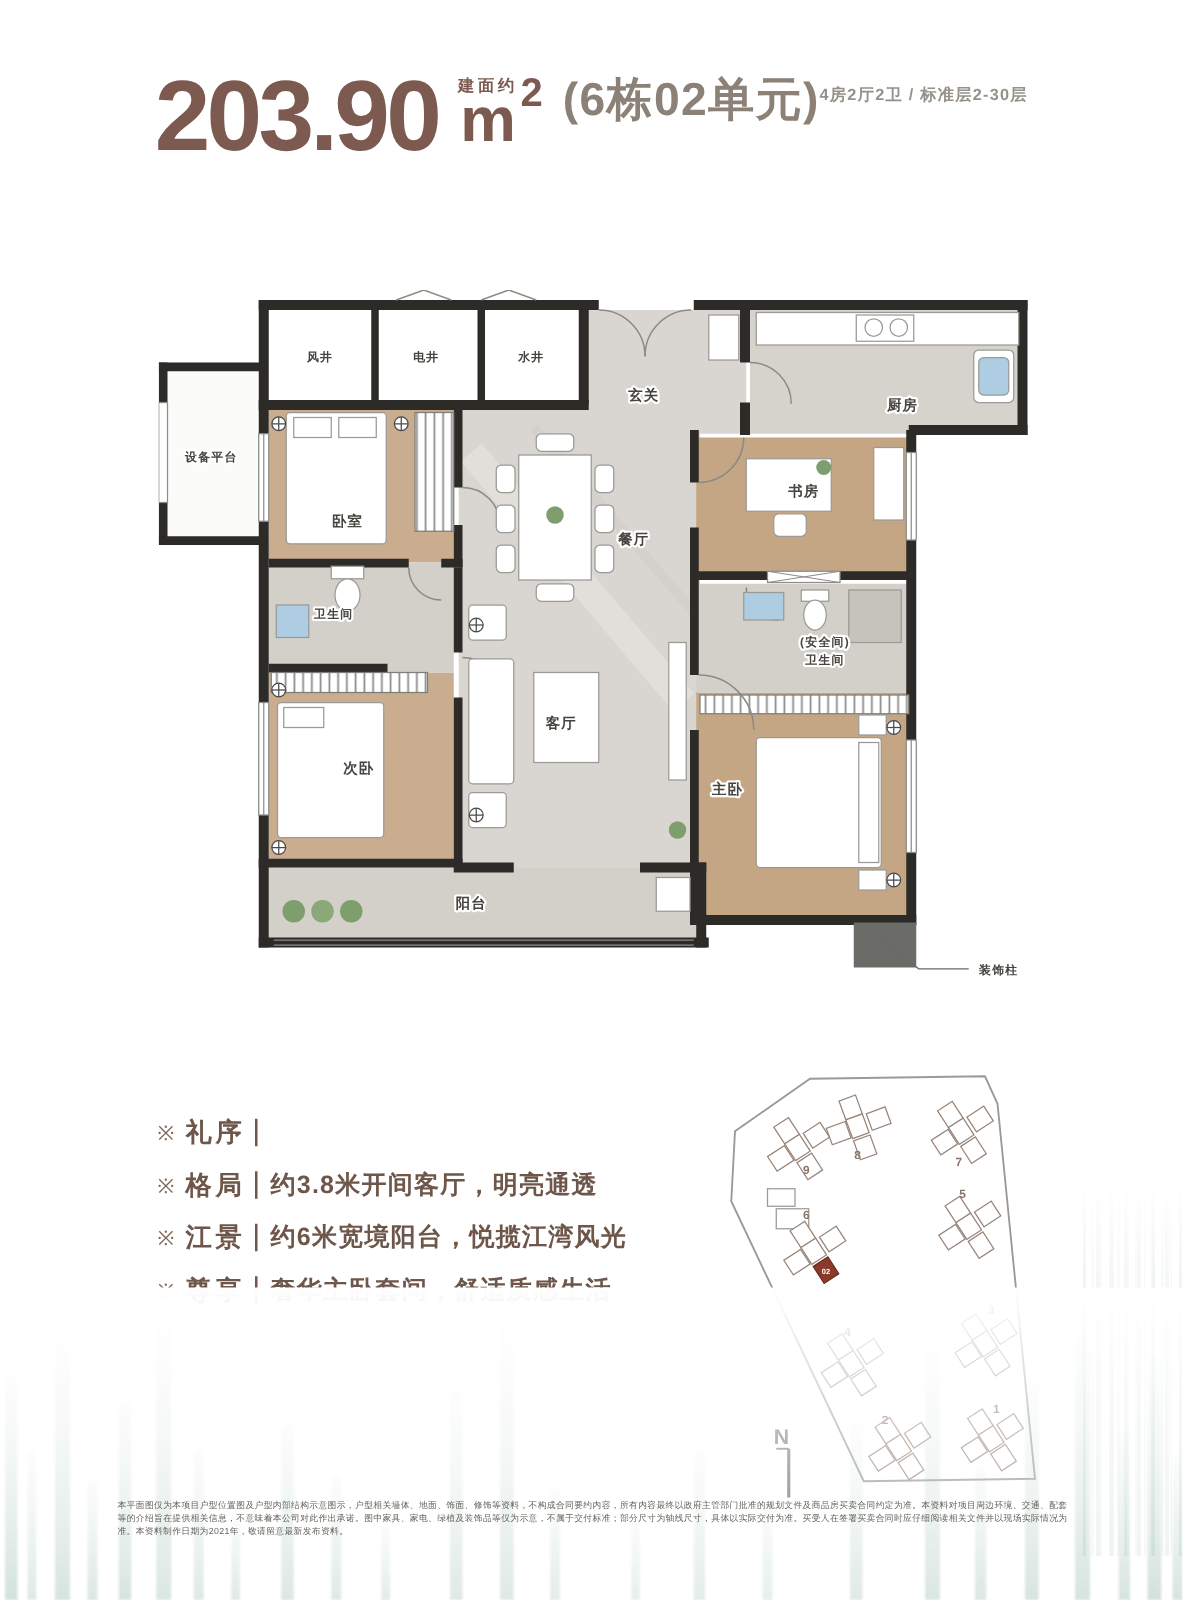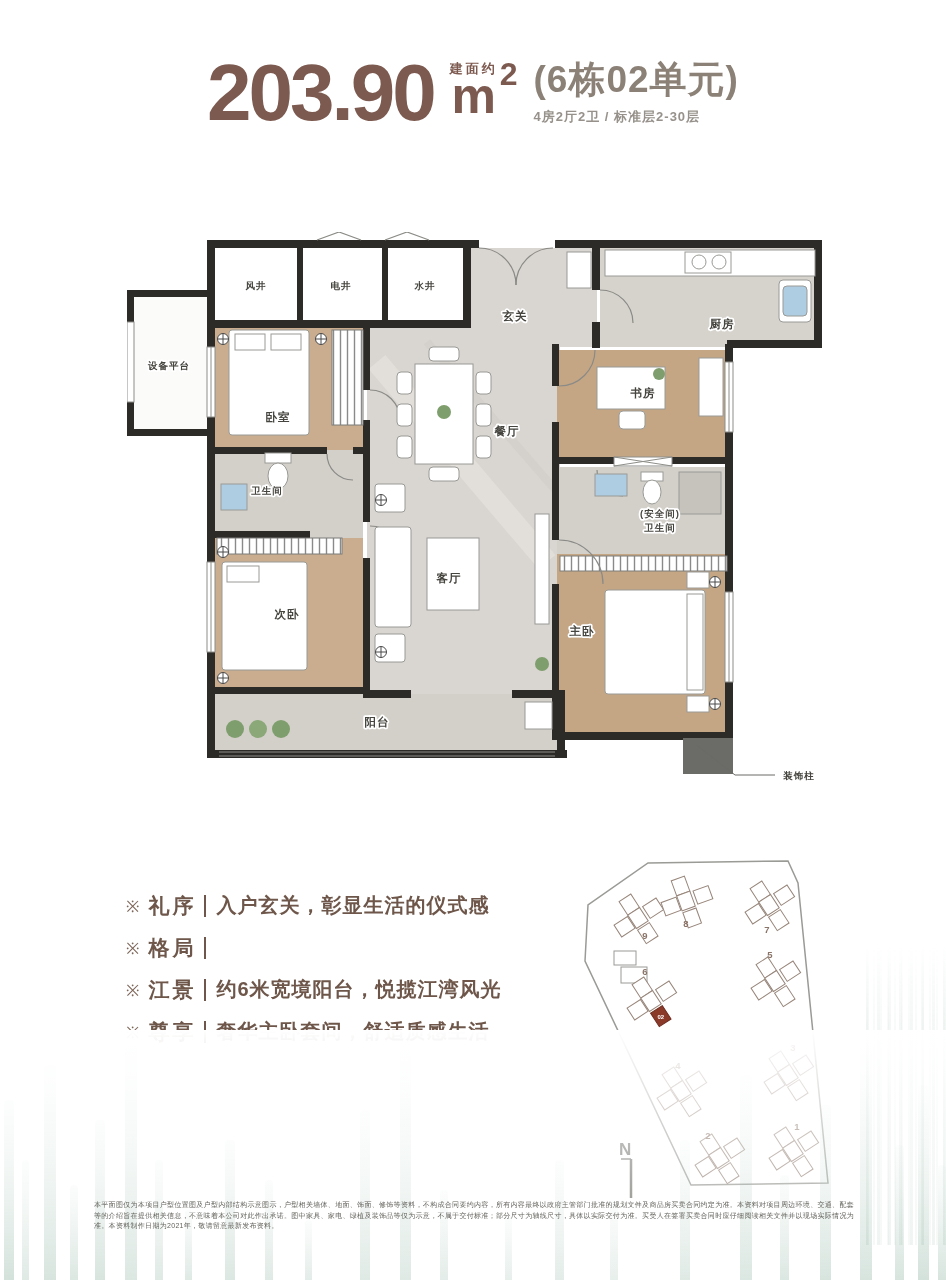--- a/index.html
+++ b/index.html
@@ -12,21 +12,21 @@
   .header{
     position:absolute;top:56px;left:0;width:100%;
     display:flex;justify-content:center;align-items:flex-start;gap:16px;
   }
   .area{display:flex;align-items:flex-start;color:#7d5a50;}
   .area .num{font-size:80px;font-weight:700;line-height:0.92;letter-spacing:-3px;}
   .area .midcol{display:flex;flex-direction:column;align-items:center;margin-left:16px;}
   .area .prefix{font-size:13px;font-weight:700;letter-spacing:3px;line-height:1;margin-top:6px;}
   .area .m{font-size:50px;font-weight:700;line-height:0.85;}
   .area .sup{font-size:32px;font-weight:700;margin-left:2px;line-height:1;margin-top:2px;}
-  .unitblock{display:flex;flex-direction:column;align-items:flex-start;margin-top:4px;}
+  .unitblock{display:flex;flex-direction:row;align-items:flex-start;margin-top:4px;}
   .unit-name{font-size:37px;font-weight:600;color:#8b8177;letter-spacing:1px;line-height:1.1;}
   .spec{font-size:13px;color:#96918a;letter-spacing:1px;margin-top:7px;font-weight:600;}
   
   .plan-wrap{position:absolute;left:127px;top:232px;}
   .plan-wrap svg{display:block;}
   .room-label{
     font-size:11.5px;fill:#45443e;
     paint-order:stroke;stroke:#ffffff;stroke-width:3.5px;stroke-linejoin:round;
     text-anchor:middle;font-weight:600;letter-spacing:1px;
   }
@@ -286,26 +286,26 @@
     <text class="room-label small" x="672" y="547">装饰柱</text>
   </g>
 </svg>
 </div>
 
 <div class="features">
   <div class="feat">
     <span class="bullet">※</span>
     <span class="tag">礼序</span>
     <span class="sep"></span>
-    <span class="desc">入户玄关，彰显生活的仪式感</span>
   </div>
   <div class="feat">
     <span class="bullet">※</span>
     <span class="tag">格局</span>
     <span class="sep"></span>
+    <span class="desc">约3.8米开间客厅，明亮通透</span>
   </div>
   <div class="feat">
     <span class="bullet">※</span>
     <span class="tag">江景</span>
     <span class="sep"></span>
     <span class="desc">约6米宽境阳台，悦揽江湾风光</span>
   </div>
   <div class="feat">
     <span class="bullet">※</span>
     <span class="tag">尊享</span>

